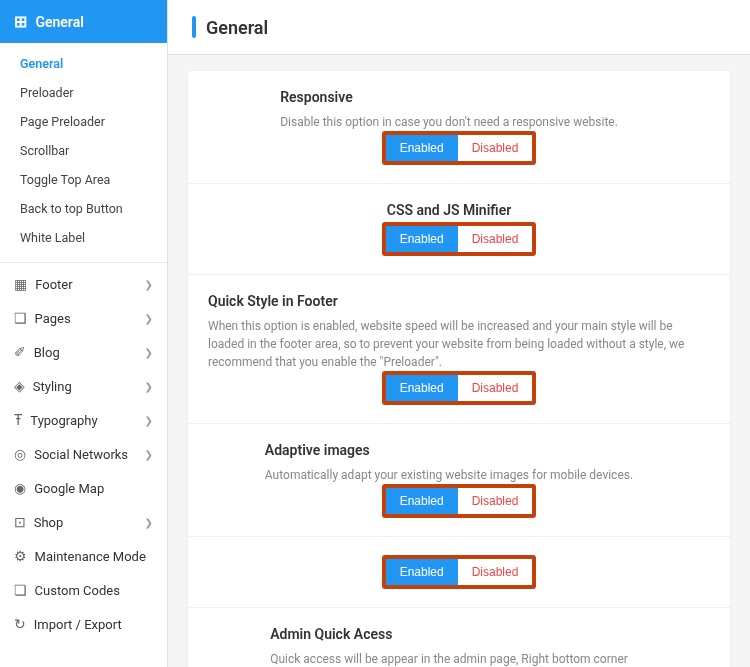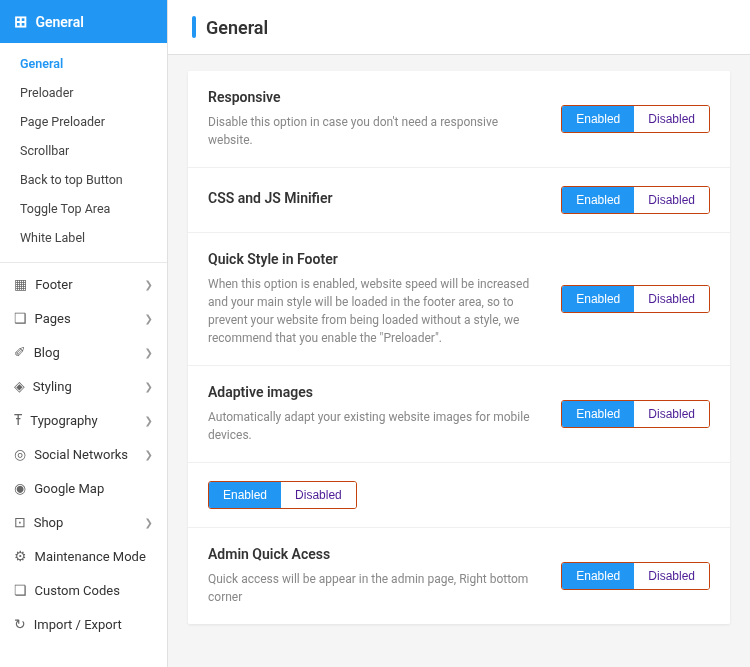--- a/index.html
+++ b/index.html
@@ -80,56 +80,57 @@
     .settings-list {
       padding: 0 20px 20px;
     }
     .setting-row {
       background: #fff;
       padding: 18px 20px;
       border-bottom: 1px solid #efefef;
       display: flex;
       align-items: center;
       justify-content: space-between;
+      flex-direction: column;
     }
     .setting-row:last-child { border-bottom: none; }
     .setting-info { flex: 1; padding-right: 20px; }
     .setting-title {
       font-size: 14px;
       font-weight: 600;
       color: #333;
       margin-bottom: 4px;
     }
     .setting-desc {
       font-size: 12px;
       color: #888;
       line-height: 1.5;
       margin-top: 8px;
     }
     .toggle-group {
       display: flex;
-      border: 1px solid #c2410c;
+      border: 4px solid #c2410c;
       border-radius: 3px;
       overflow: hidden;
       flex-shrink: 0;
     }
     .toggle-btn {
       padding: 6px 14px;
       font-size: 12px;
       cursor: pointer;
       border: none;
       outline: none;
     }
     .toggle-btn.enabled {
       background: #2196F3;
       color: #fff;
     }
     .toggle-btn.disabled-btn {
       background: #fff;
-      color: #4c1d95;
+      color: #ef4444;
     }
     .settings-card {
       background: #fff;
       margin-top: 16px;
       border-radius: 2px;
       box-shadow: 0 1px 3px rgba(0,0,0,0.08);
       overflow: hidden;
     }
   </style>
 </head>
@@ -139,22 +140,22 @@
   <div class="sidebar-header">
     <span class="icon">⊞</span>
     <span>General</span>
   </div>
   <div class="sidebar-sub-items">
 
   <div class="sidebar-sub-item active">General</div>
       <div class="sidebar-sub-item">Preloader</div>
       <div class="sidebar-sub-item">Page Preloader</div>
       <div class="sidebar-sub-item">Scrollbar</div>
+      <div class="sidebar-sub-item">Toggle Top Area</div>
       <div class="sidebar-sub-item">Back to top Button</div>
-      <div class="sidebar-sub-item">Toggle Top Area</div>
       <div class="sidebar-sub-item">White Label</div>
     </div>
   <div class="sidebar-divider"></div>
   <div class="sidebar-sections">
 
   <div class="sidebar-section">
         <div class="sidebar-section-header">
           <div class="left">
             <span class="icon">▦</span>
             <span>Footer</span>

